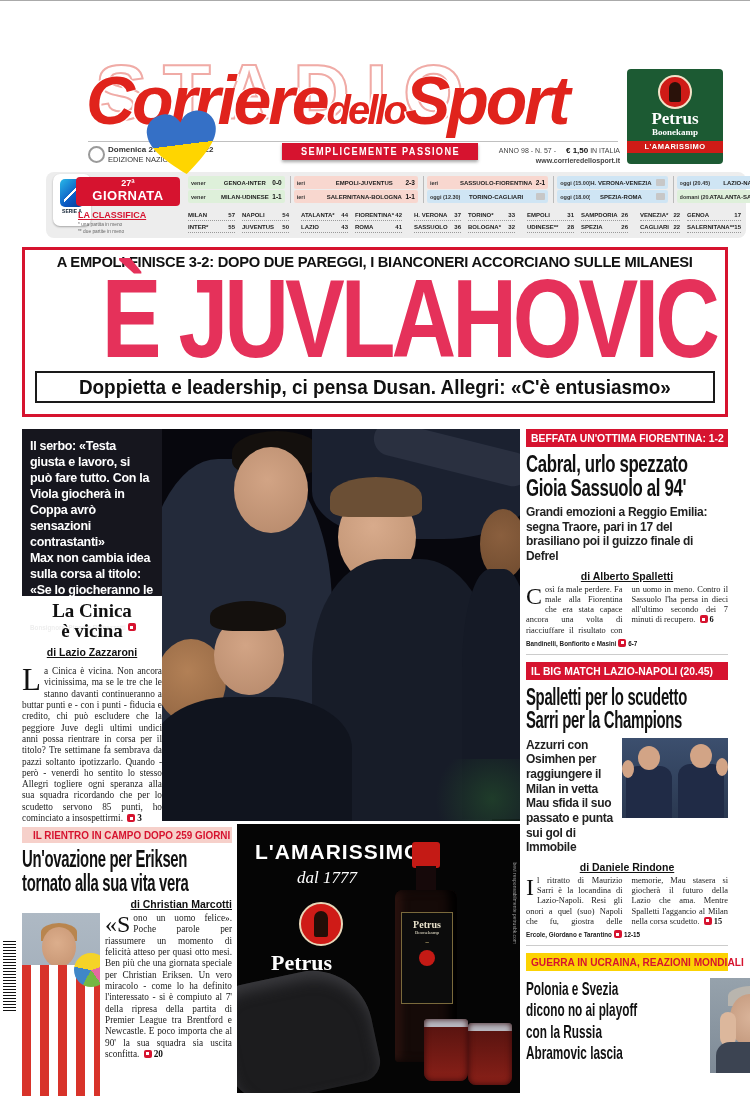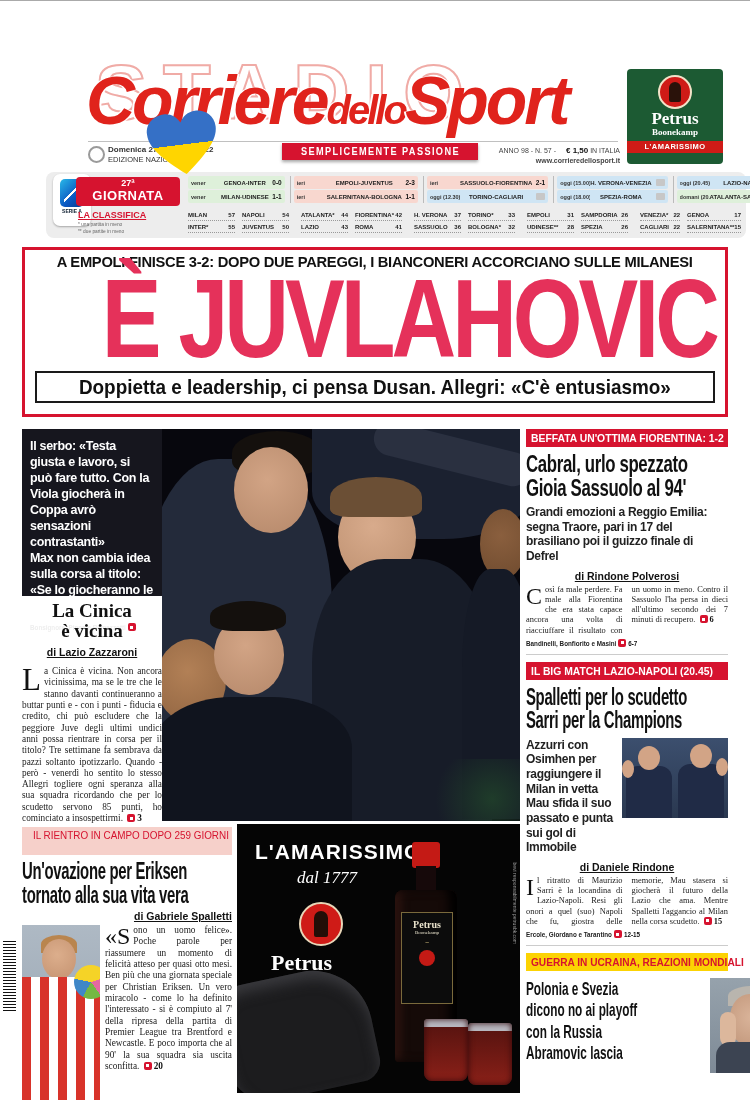--- a/index.html
+++ b/index.html
@@ -91,21 +91,21 @@
   #cinica .ttl{font-family:"Liberation Serif",serif;font-weight:700;font-size:19px;line-height:1.05;
                text-align:center;color:#111;}
   #cinica .auth{margin-top:5px;text-align:center;font-size:10.5px;font-weight:800;text-decoration:underline;color:#111;}
   .serifbody{font-family:"Liberation Serif",serif;font-size:9.3px;line-height:1.22;color:#1a1a1a;text-align:justify;}
   #cinica .serifbody{margin-top:8px;}
   .dropcap{float:left;font-family:"Liberation Serif",serif;font-weight:400;font-size:31px;line-height:.78;
            margin:2px 3px 0 0;color:#111;}
   .dropcap.sm{font-size:24px;}
 
   #eriksen{left:22px;top:826px;width:210px;}
-  #eriksen .band{background:#f6d0ca;color:#d6132f;font-weight:400;font-size:11px;height:28px;line-height:16px;
+  #eriksen .band{background:#f6d0ca;color:#d6132f;font-weight:700;font-size:11px;height:16px;line-height:16px;
                  text-align:center;}
   #eriksen .hl{margin-top:4px;font-weight:900;color:#111;line-height:.98;}
   #eriksen .hl .cxl{font-size:24px;letter-spacing:-.5px;transform:scaleX(.62);}
   #eriksen .auth{margin:4px 0 3px;text-align:right;font-size:10.5px;font-weight:800;text-decoration:underline;color:#111;}
   #eriksen .row{display:flex;gap:5px;}
   #erik-photo{width:78px;height:183px;flex:none;position:relative;background:linear-gradient(180deg,#aeb9c4,#93a0ad);overflow:hidden;}
   #erik-photo .head{position:absolute;left:20px;top:14px;width:34px;height:40px;border-radius:50%;
         background:radial-gradient(circle at 45% 40%,#dcae8c,#c49270);}
   #erik-photo .hair{position:absolute;left:19px;top:10px;width:36px;height:18px;border-radius:50% 50% 0 0;background:#b9854e;}
   #erik-photo .shirt{position:absolute;left:0;top:52px;width:78px;height:131px;
@@ -410,21 +410,21 @@
       <span class="pg"></span><span class="pgn">3</span>
     </div>
   </div>
 
   <div class="abs" id="eriksen">
     <div class="band"><span class="cxc" style="transform:scaleX(.9)">IL RIENTRO IN CAMPO DOPO 259 GIORNI</span></div>
     <div class="hl">
       <span class="cxl">Un'ovazione per Eriksen</span><br>
       <span class="cxl">tornato alla sua vita vera</span>
     </div>
-    <div class="auth">di Gabriele Spalletti</div>
+    <div class="auth">di Christian Marcotti</div>
     <div class="row">
       <div id="erik-photo">
         <div class="hair"></div>
           <div class="head"></div>
         <div class="shirt"></div>
           <div class="ball"></div>
       </div>
       <div class="body2 serifbody">
         <span class="dropcap sm">«S</span><span>ono un uomo felice». Poche parole per riassumere un momento di felicità atteso per quasi otto mesi. Ben più che una giornata speciale per Christian Eriksen. Un vero miracolo - come lo ha definito l'interessato - si è compiuto al 7' della ripresa della partita di Premier League tra Brentford e Newcastle. E poco importa che al 90' la sua squadra sia uscita sconfitta.</span>
         <span class="pg"></span><span class="pgn">20</span>
@@ -476,21 +476,21 @@
   <div class="abs" id="rcol">
 
     <div class="rband"><span class="cxl" style="transform:scaleX(.9)">BEFFATA UN'OTTIMA FIORENTINA: 1-2</span></div>
     <div class="rhl">
       <span class="cxl" style="transform:scaleX(.7)">Cabral, urlo spezzato</span><br>
       <span class="cxl" style="transform:scaleX(.7)">Gioia Sassuolo al 94'</span>
     </div>
     <div class="rrow">
       <div class="stand">Grandi emozioni a Reggio Emilia: segna Traore, pari in 17 del brasiliano poi il guizzo finale di Defrel</div>
     </div>
-    <div class="cauth">di Rindone Polverosi</div>
+    <div class="cauth">di Alberto Spalletti</div>
     <div class="serifbody cols2">
       <span class="dropcap sm">C</span><span>osì fa male perdere. Fa male alla Fiorentina che era stata capace ancora una volta di riacciuffare il risultato con un uomo in meno. Contro il Sassuolo l'ha persa in dieci all'ultimo secondo dei 7 minuti di recupero.</span>
       <span class="pg"></span><span class="pgn">6</span>
     </div>
     <div class="smby"><span>Bandinelli, Bonfiorito e Masini</span><span class="pg"></span><span class="pgn">6-7</span></div>
 
     <div class="rule"></div>
 
     <div class="rband"><span class="cxl" style="transform:scaleX(.9)">IL BIG MATCH LAZIO-NAPOLI (20.45)</span></div>
     <div class="rhl">

